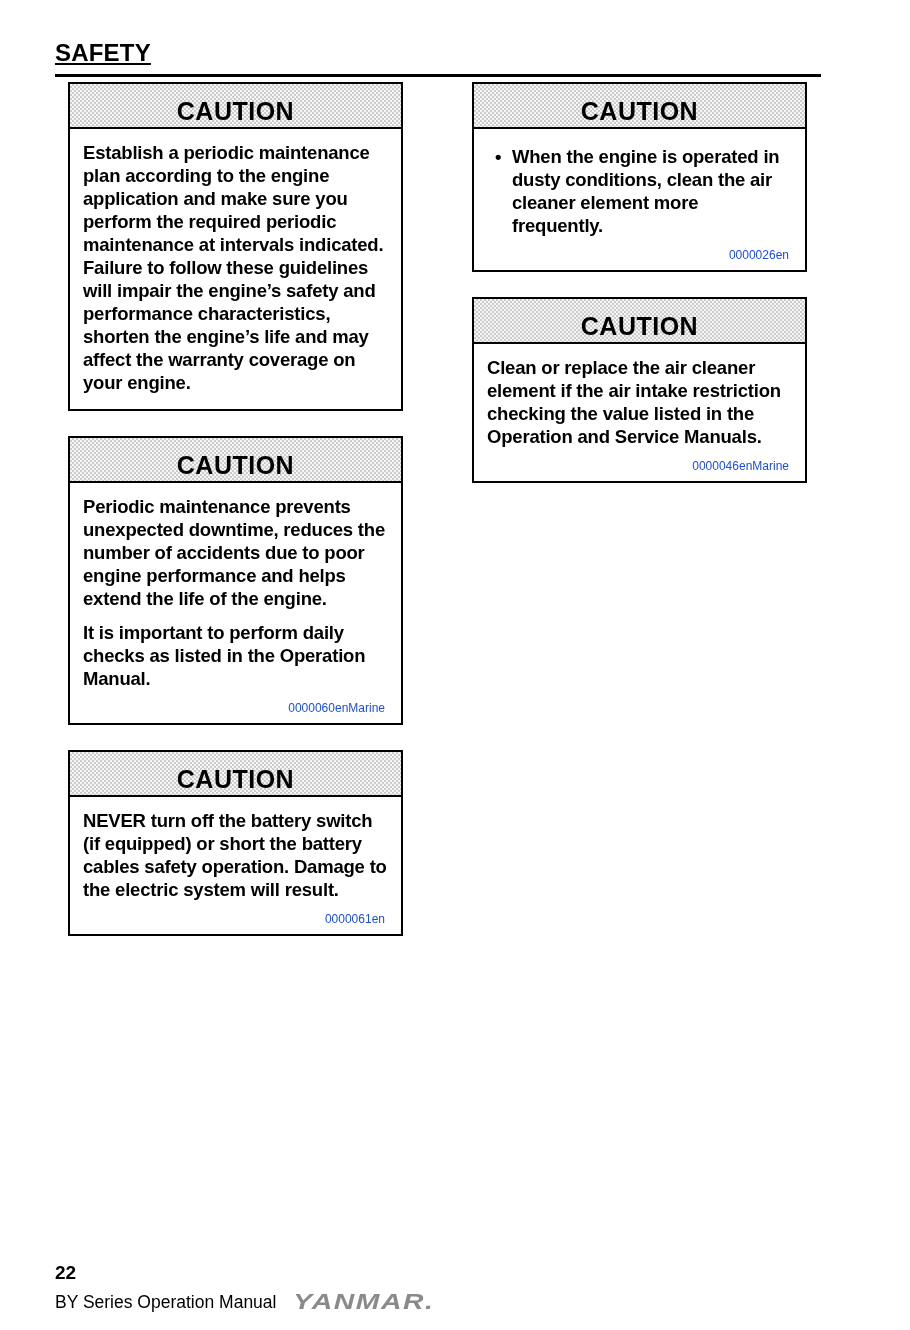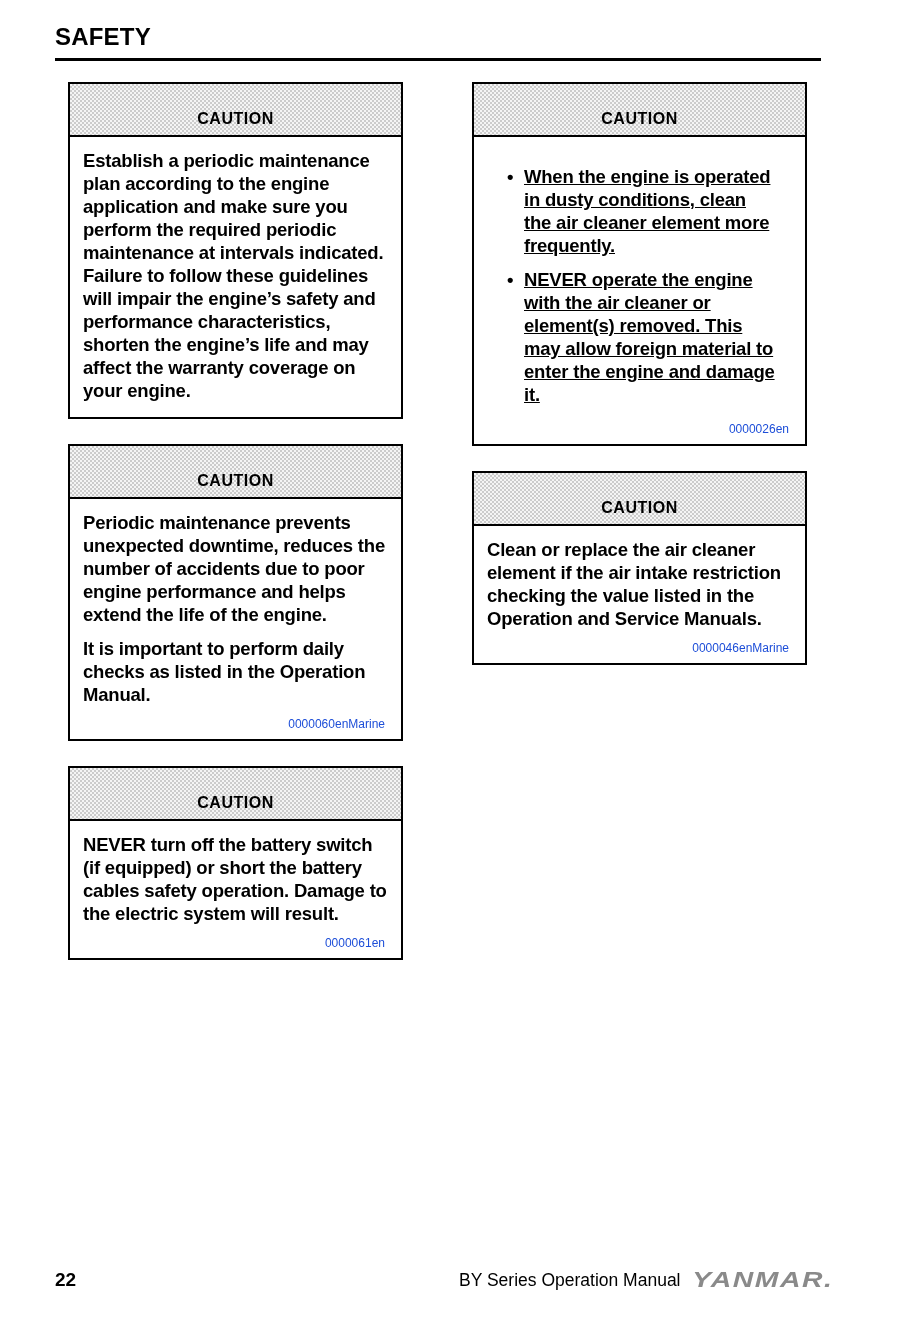--- a/index.html
+++ b/index.html
@@ -11,22 +11,23 @@
     background: #ffffff;
     font-family: "Liberation Sans", sans-serif;
     color: #000;
     overflow: hidden;
   }
 
   
   .page-header {
     position: absolute;
     left: 55px;
-    top: 24px;
+    top: 40px;
     width: 766px;
+    text-decoration: underline;
   }
   .page-title {
     margin: 0;
     font-size: 24px;
     font-weight: bold;
     letter-spacing: 0.2px;
     line-height: 26px;
   }
   .header-rule {
     margin-top: 8px;
@@ -43,41 +44,40 @@
   
   .caution-box {
     border: 2px solid #000;
     background: #fff;
     margin-bottom: 25px;
   }
   .caution-header {
     border-bottom: 2px solid #000;
     text-align: center;
     font-weight: bold;
-    font-size: 16px;
+    font-size: 25px;
     line-height: 24px;
-    padding: 23px 0 4px 0;
+    padding: 15px 0 4px 0;
     letter-spacing: 0.5px;
     background-color: #e4e4e4;
     background-image: repeating-conic-gradient(#cccccc 0% 25%, #f5f5f5 0% 50%);
     background-size: 4px 4px;
   }
   .caution-body {
     padding: 12px 13px 4px 13px;
     font-weight: bold;
     font-size: 18.5px;
     line-height: 23px;
     letter-spacing: -0.2px;
   }
   .caution-body p { margin: 0 0 11px 0; }
   .caution-list {
     list-style: none;
-    margin: 16px;
+    margin: 4px;
     padding: 0;
-    text-decoration: underline;
   }
   .caution-list li {
     position: relative;
     padding-left: 21px;
     margin-bottom: 11px;
   }
   .caution-list li::before {
     content: "\2022";
     position: absolute;
     left: 4px;
@@ -95,29 +95,30 @@
 
   
   .page-footer {
     position: absolute;
     left: 55px;
     top: 1262px;
     width: 778px;
     display: flex;
     justify-content: space-between;
     align-items: baseline;
+    flex-direction: column;
   }
   .page-number {
     font-size: 19px;
     font-weight: bold;
   }
   .footer-right {
     display: flex;
     align-items: baseline;
-    gap: 18px;
+    gap: 24px;
   }
   .manual-title { font-size: 17.5px; }
   .brand-logo {
     display: inline-block;
     font-size: 27px;
     font-weight: bold;
     font-style: italic;
     letter-spacing: 1.5px;
     color: #8a8a8a;
     transform: scale(1.05, 0.82);
@@ -162,21 +163,20 @@
 
   </div>
 
   <div class="col col-right">
 
     <div class="caution-box">
       <div class="caution-header">CAUTION</div>
       <div class="caution-body">
         <ul class="caution-list">
           <li>When the engine is operated in dusty conditions, clean the air cleaner element more frequently.</li>
-          <li>NEVER operate the engine with the air cleaner or element(s) removed. This may allow foreign material to enter the engine and damage it.</li>
         </ul>
         <div class="caution-code">0000026en</div>
       </div>
     </div>
 
     <div class="caution-box">
       <div class="caution-header">CAUTION</div>
       <div class="caution-body">
         <p>Clean or replace the air cleaner element if the air intake restriction checking the value listed in the Operation and Service Manuals.</p>
         <div class="caution-code">0000046enMarine</div>

